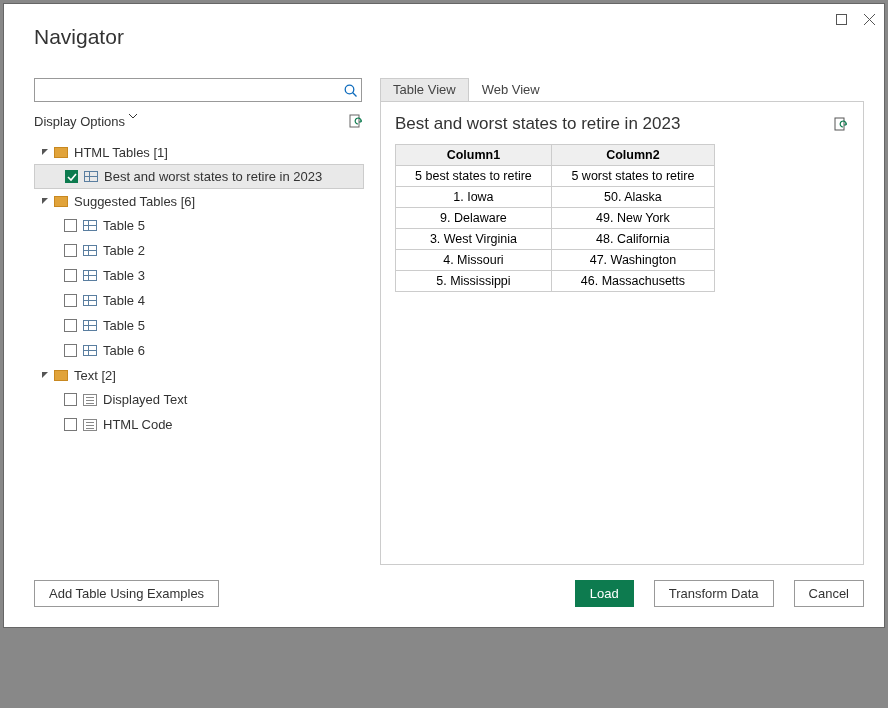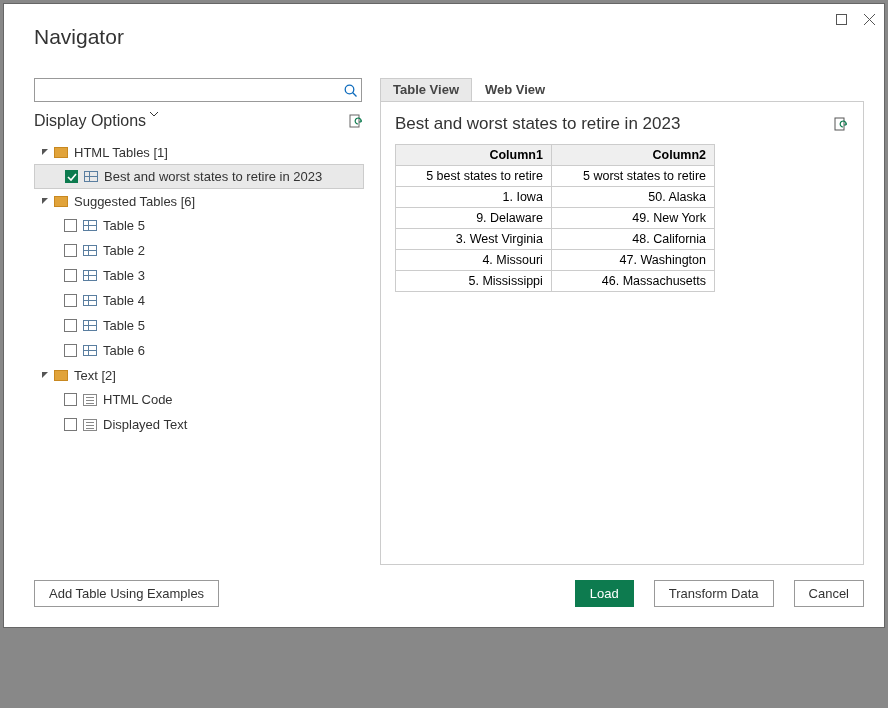--- a/index.html
+++ b/index.html
@@ -17,21 +17,21 @@
 .tb-btn { width: 14px; height: 14px; display: flex; align-items: center; justify-content: center; cursor: pointer; color: #555; }
 
 .content { position: absolute; top: 74px; left: 30px; right: 20px; bottom: 62px; display: flex; }
 
 .left-pane { width: 330px; display: flex; flex-direction: column; }
 .search-row { display: flex; align-items: center; border: 1px solid #999; height: 24px; width: 328px; }
 .search-input { flex: 1; border: none; outline: none; padding: 0 6px; font-size: 13px; }
 .search-btn { width: 22px; height: 22px; display: flex; align-items: center; justify-content: center; color: #0f6cbd; cursor: pointer; }
 
 .display-row { display: flex; align-items: center; margin-top: 8px; height: 22px; }
-.display-label { font-size: 16px; color: #333; cursor: pointer; display: flex; align-items: flex-start; gap: 4px; flex: 1; }
+.display-label { font-size: 13px; color: #333; cursor: pointer; display: flex; align-items: flex-start; gap: 4px; flex: 1; }
 .refresh-btn { width: 18px; height: 18px; cursor: pointer; color: #666; display: flex; align-items: center; justify-content: center; }
 
 .tree { margin-top: 8px; font-size: 13px; color: #333; }
 .tree-folder { display: flex; align-items: center; height: 24px; cursor: pointer; gap: 4px; }
 .caret { width: 10px; height: 10px; display: inline-flex; align-items: center; justify-content: center; color: #555; }
 .fld { width: 14px; height: 11px; display: inline-block; background: #e1a33a; border: 1px solid #c88820; }
 .fld-label { margin-left: 2px; }
 
 .tree-item { display: flex; align-items: center; height: 25px; padding-left: 26px; gap: 6px; cursor: pointer; }
 .tree-item.selected { background: #e9e9e9; border: 1px solid #ccc; }
@@ -39,30 +39,30 @@
 .chk.checked { background: #0d7b4f; border-color: #0d7b4f; color: #fff; }
 .ico-tbl { width: 14px; height: 11px; display: inline-block; border: 1px solid #5a7ea0; position: relative; }
 .ico-tbl::before, .ico-tbl::after { content: ""; position: absolute; background: #5a7ea0; }
 .ico-tbl::before { left: 4px; top: 0; width: 1px; height: 100%; }
 .ico-tbl::after { top: 4px; left: 0; height: 1px; width: 100%; }
 .ico-txt { width: 14px; height: 12px; display: inline-block; border: 1px solid #888; position: relative; }
 .ico-txt::before { content: ""; position: absolute; left: 2px; top: 2px; right: 2px; height: 1px; background: #888; box-shadow: 0 3px 0 #888, 0 6px 0 #888; }
 
 .right-pane { flex: 1; margin-left: 16px; display: flex; flex-direction: column; }
 .tabs { display: flex; height: 24px; font-size: 13px; }
-.tab { padding: 3px 12px; border: 1px solid transparent; cursor: pointer; color: #444; font-weight: bold; }
+.tab { padding: 3px 12px; border: 1px solid transparent; cursor: pointer; color: #444; }
 .tab.active { background: #e9e9e9; border: 1px solid #ccc; }
 
 .preview { flex: 1; border: 1px solid #ccc; margin-top: -1px; padding: 12px 14px; overflow: auto; }
 .preview-head { display: flex; align-items: center; }
 .preview-title { font-size: 17px; color: #333; flex: 1; }
 .preview-refresh { width: 18px; height: 18px; cursor: pointer; color: #555; display: flex; align-items: center; justify-content: center; }
 
 .grid { margin-top: 10px; border: 1px solid #ccc; border-collapse: collapse; width: 320px; font-size: 12.5px; }
-.grid th, .grid td { border: 1px solid #ccc; padding: 3px 8px; text-align: right; }
+.grid th, .grid td { border: 1px solid #ccc; padding: 3px 8px; text-align: center; }
 .grid th { background: #efefef; font-weight: 600; }
 
 .footer { position: absolute; left: 30px; right: 20px; bottom: 20px; display: flex; align-items: center; }
 .btn { font-size: 13px; padding: 5px 14px; border: 1px solid #999; background: #fff; cursor: pointer; color: #333; }
 .btn.primary { background: #0d7b4f; border-color: #0d7b4f; color: #fff; }
 .footer-right { margin-left: auto; display: flex; gap: 20px; }
 </style>
 </head>
 <body>
 
@@ -177,26 +177,26 @@
               <svg width="8" height="8" viewBox="0 0 8 8">
                 <path d="M1 1 L7 1 L1 7 Z" fill="currentColor" transform="rotate(0)"></path>
               </svg>
             </span>
             <span class="fld"></span>
             <span class="fld-label">Text [2]</span>
           </div>
           <div class="tree-item" style="padding-left: 30px;">
             <span class="chk"></span>
             <span class="ico-txt"></span>
+            <span>Displayed Text</span>
+          </div>
+          <div class="tree-item" style="padding-left: 30px;">
+            <span class="chk"></span>
+            <span class="ico-txt"></span>
             <span>HTML Code</span>
-          </div>
-          <div class="tree-item" style="padding-left: 30px;">
-            <span class="chk"></span>
-            <span class="ico-txt"></span>
-            <span>Displayed Text</span>
           </div>
         </div>
     </div>
 
     <div class="right-pane">
       <div class="tabs">
         <div class="tab active">Table View</div>
         <div class="tab">Web View</div>
       </div>
       <div class="preview">

